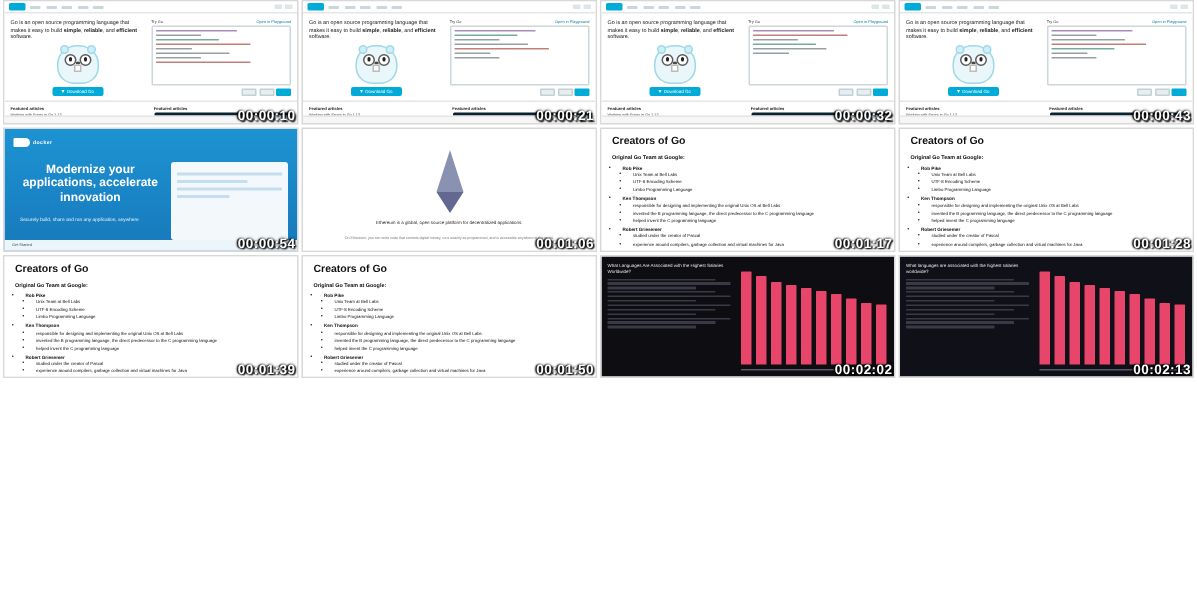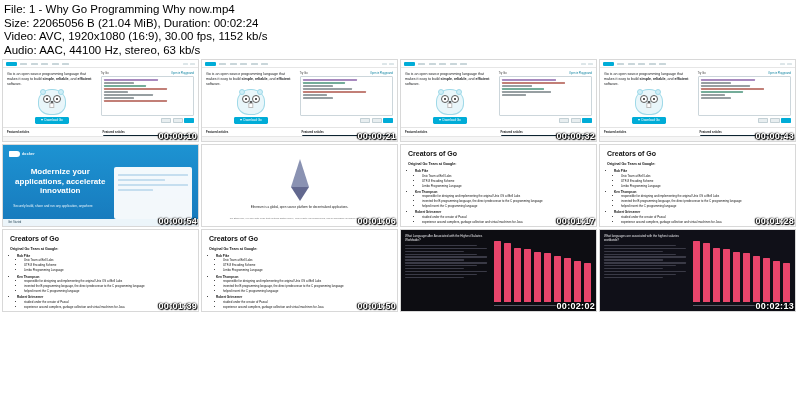--- a/index.html
+++ b/index.html
@@ -337,26 +337,20 @@
 
   
   .survey.alt { background: #101018; }
   .survey.alt .bar { background: #e8456b; }
 </style>
 </head>
 <body>
 
 <div id="app">
 
-  <div class="info">
-    <div>File: 1 - Why Go Programming Why now.mp4</div>
-    <div>Size: 22065056 B (21.04 MiB), Duration: 00:02:24</div>
-    <div>Video: AVC, 1920x1080 (16:9), 30.00 fps, 1152 kb/s</div>
-    <div>Audio: AAC, 44100 Hz, stereo, 63 kb/s</div>
-  </div>
 
   <div class="grid">
 
     <div class="thumb">
       <div class="go">
         <div class="go-nav">
           <div class="go-logo"></div>
           <div class="go-nav-items">
             <span></span>
             <span></span>

